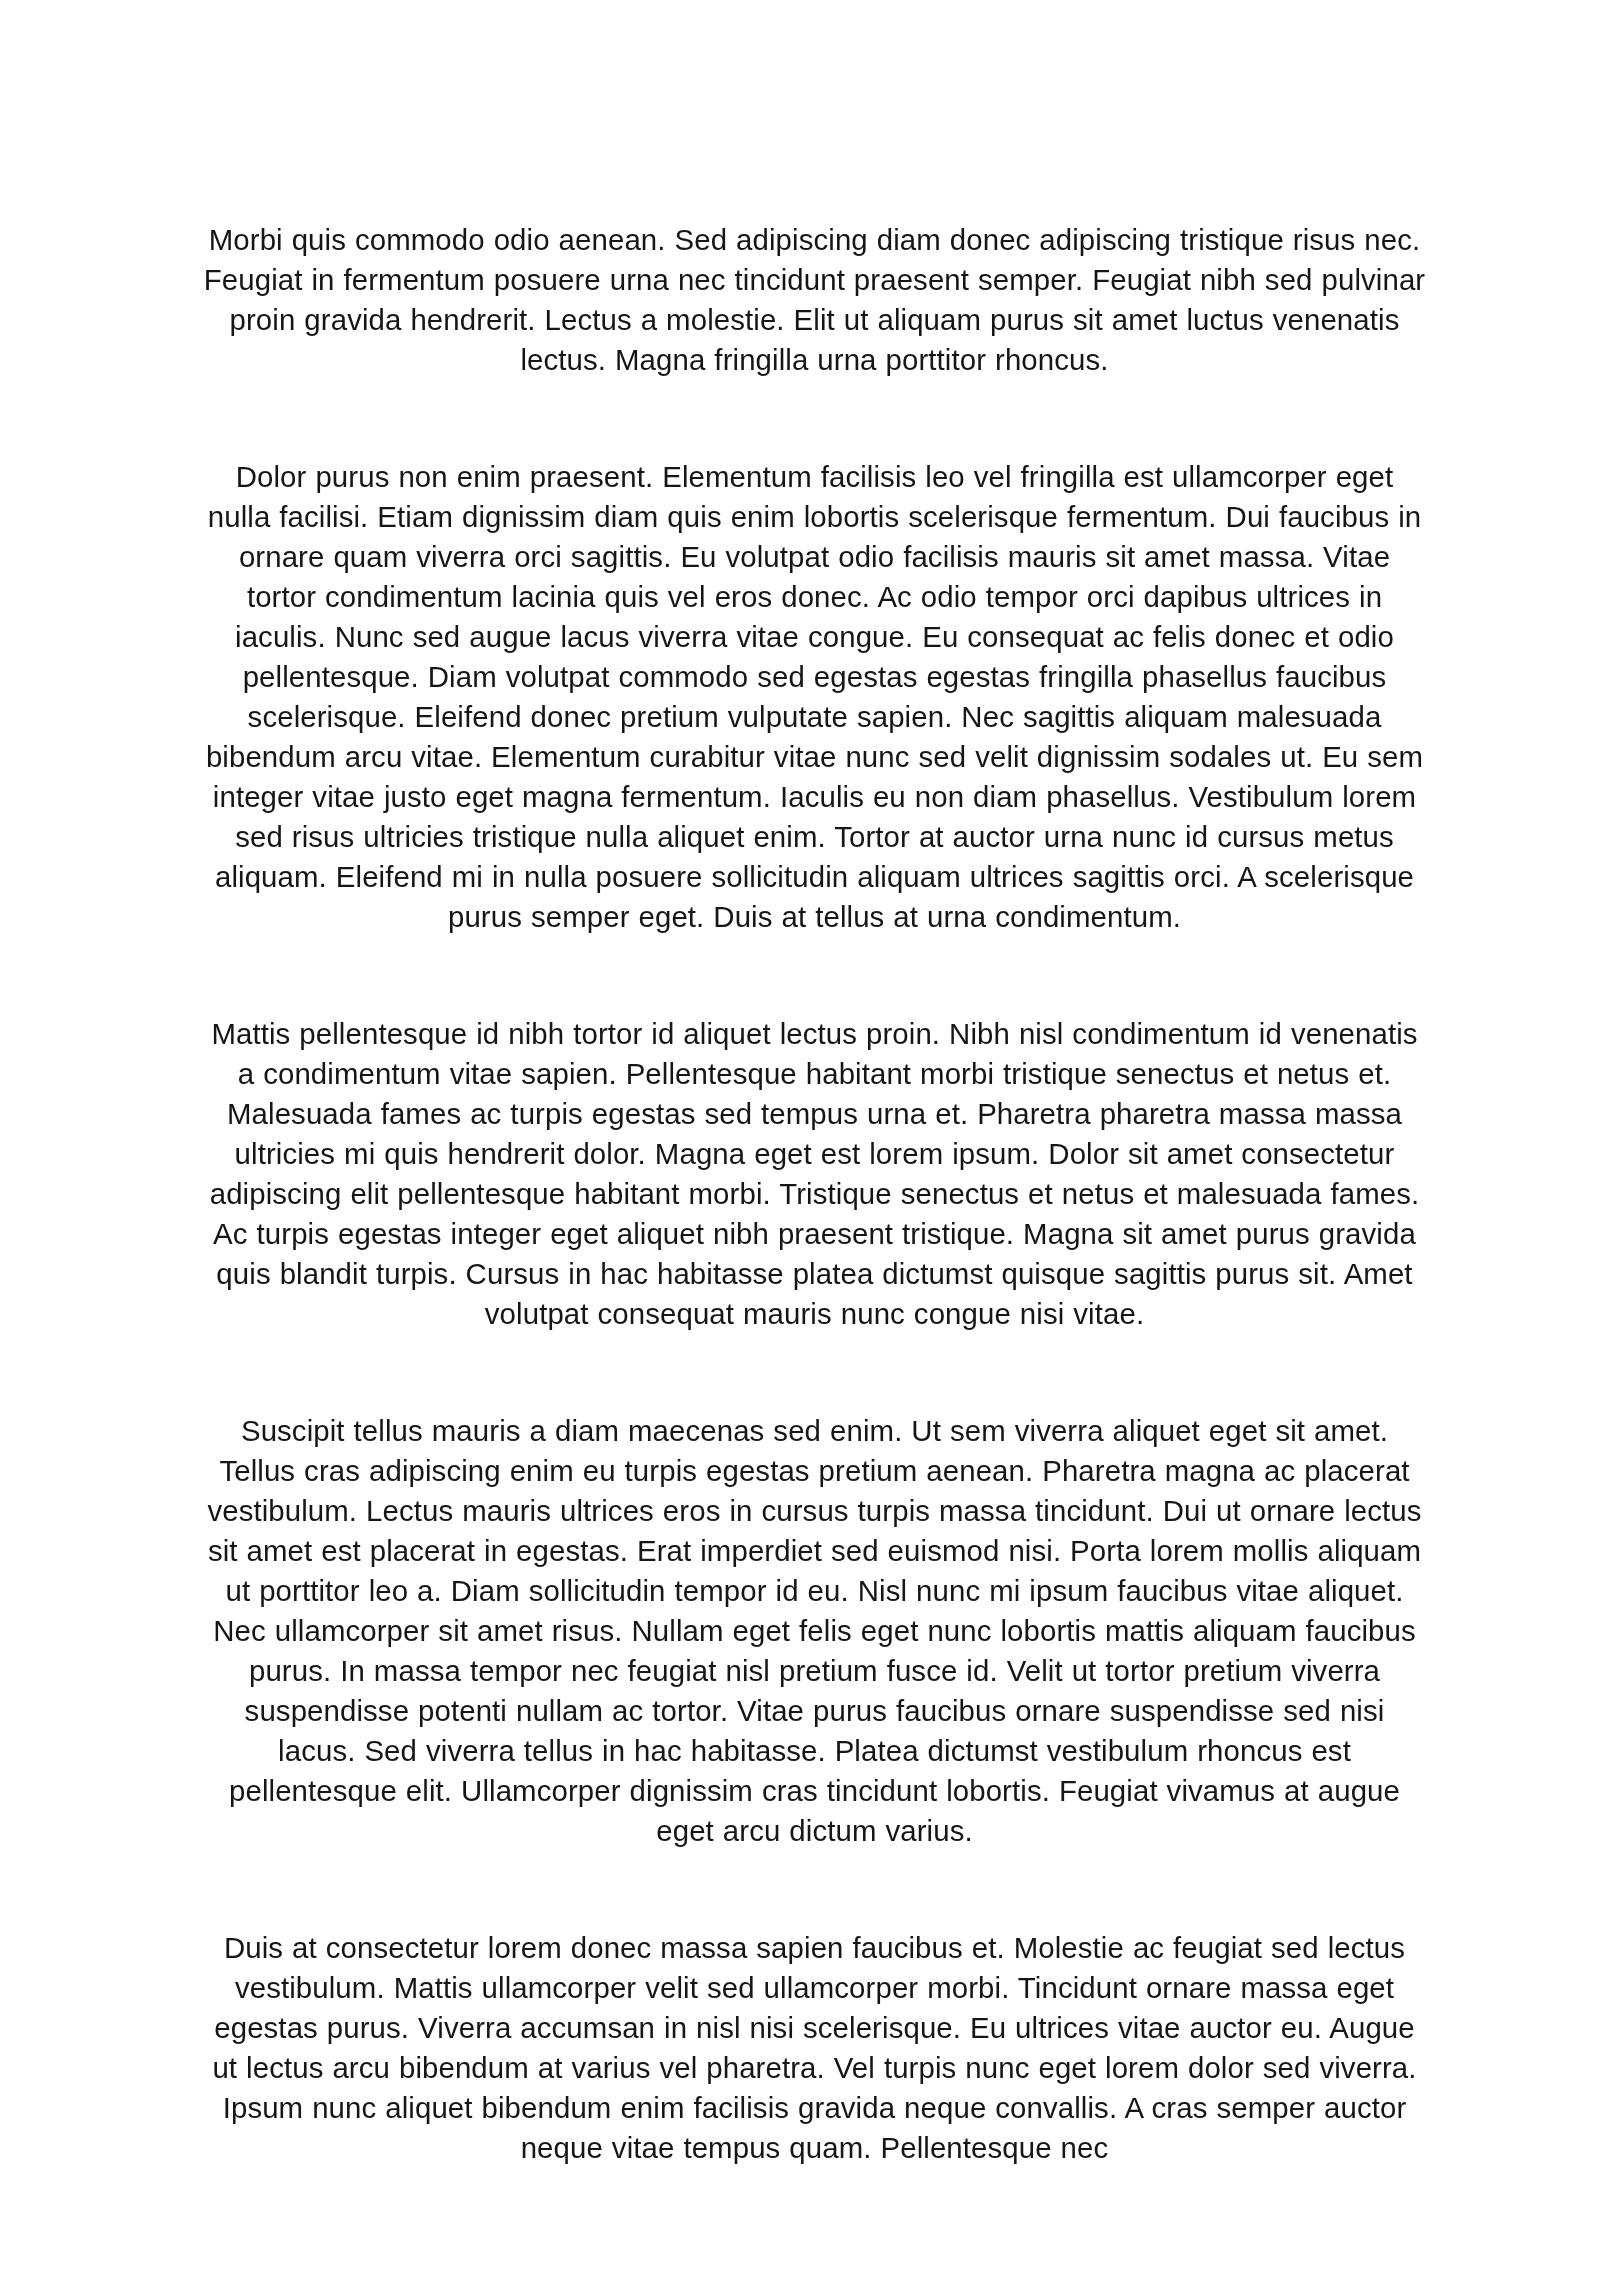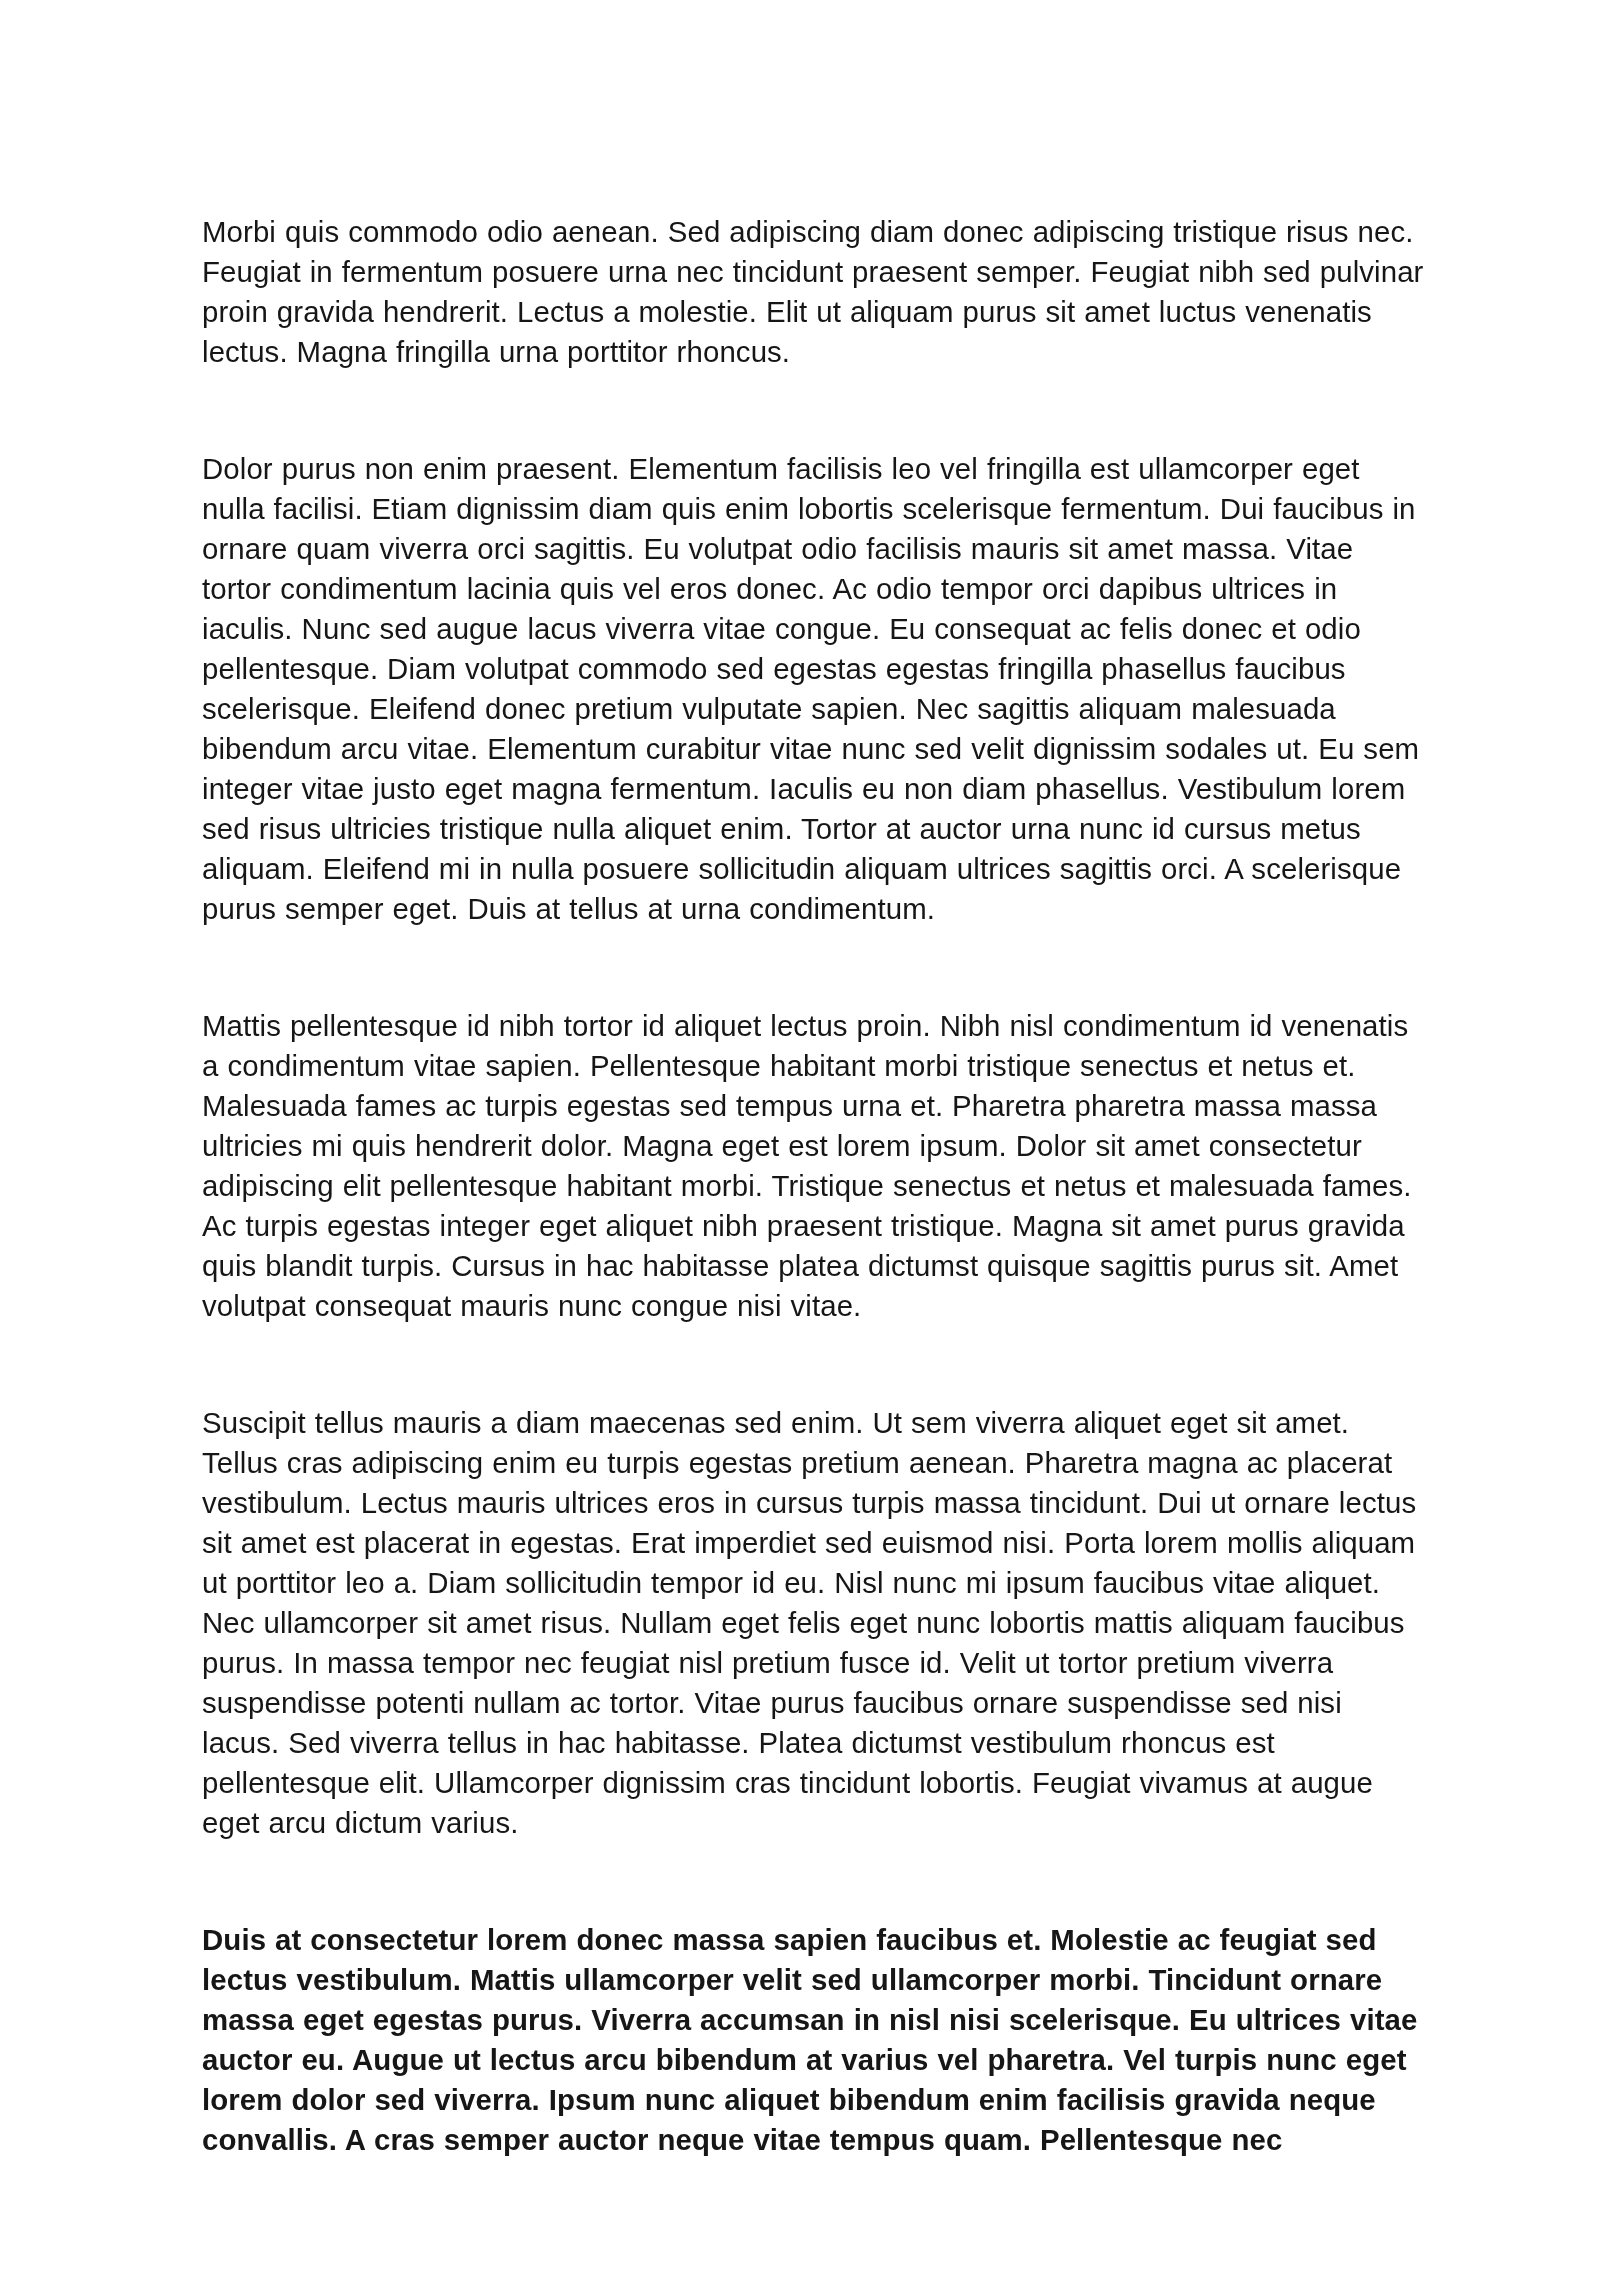--- a/index.html
+++ b/index.html
@@ -18,28 +18,27 @@
     height: 2295px;
     background: #ffffff;
     padding: 208px 196px 196px 202px;
     font-family: "Liberation Sans", sans-serif;
     font-size: 29.4px;
     line-height: 40px;
     color: #161616;
     letter-spacing: 0.1px;
   }
   .page p {
-    margin: 4px 0 77px 0;
+    margin: 12px 0 77px 0;
     padding: 0;
-    text-align: left;
+    text-align: center;
     word-spacing: 0.7px;
   }
   .page p:last-child {
     margin-bottom: 0;
-    font-weight: bold;
   }
 </style>
 </head>
 <body>
 
 <div class="page">
   <p>Morbi quis commodo odio aenean. Sed adipiscing diam donec adipiscing tristique risus nec. Feugiat in fermentum posuere urna nec tincidunt praesent semper. Feugiat nibh sed pulvinar proin gravida hendrerit. Lectus a molestie. Elit ut aliquam purus sit amet luctus venenatis lectus. Magna fringilla urna porttitor rhoncus.</p>
   <p>Dolor purus non enim praesent. Elementum facilisis leo vel fringilla est ullamcorper eget nulla facilisi. Etiam dignissim diam quis enim lobortis scelerisque fermentum. Dui faucibus in ornare quam viverra orci sagittis. Eu volutpat odio facilisis mauris sit amet massa. Vitae tortor condimentum lacinia quis vel eros donec. Ac odio tempor orci dapibus ultrices in iaculis. Nunc sed augue lacus viverra vitae congue. Eu consequat ac felis donec et odio pellentesque. Diam volutpat commodo sed egestas egestas fringilla phasellus faucibus scelerisque. Eleifend donec pretium vulputate sapien. Nec sagittis aliquam malesuada bibendum arcu vitae. Elementum curabitur vitae nunc sed velit dignissim sodales ut. Eu sem integer vitae justo eget magna fermentum. Iaculis eu non diam phasellus. Vestibulum lorem sed risus ultricies tristique nulla aliquet enim. Tortor at auctor urna nunc id cursus metus aliquam. Eleifend mi in nulla posuere sollicitudin aliquam ultrices sagittis orci. A scelerisque purus semper eget. Duis at tellus at urna condimentum.</p>
   <p>Mattis pellentesque id nibh tortor id aliquet lectus proin. Nibh nisl condimentum id venenatis a condimentum vitae sapien. Pellentesque habitant morbi tristique senectus et netus et. Malesuada fames ac turpis egestas sed tempus urna et. Pharetra pharetra massa massa ultricies mi quis hendrerit dolor. Magna eget est lorem ipsum. Dolor sit amet consectetur adipiscing elit pellentesque habitant morbi. Tristique senectus et netus et malesuada fames. Ac turpis egestas integer eget aliquet nibh praesent tristique. Magna sit amet purus gravida quis blandit turpis. Cursus in hac habitasse platea dictumst quisque sagittis purus sit. Amet volutpat consequat mauris nunc congue nisi vitae.</p>
   <p>Suscipit tellus mauris a diam maecenas sed enim. Ut sem viverra aliquet eget sit amet. Tellus cras adipiscing enim eu turpis egestas pretium aenean. Pharetra magna ac placerat vestibulum. Lectus mauris ultrices eros in cursus turpis massa tincidunt. Dui ut ornare lectus sit amet est placerat in egestas. Erat imperdiet sed euismod nisi. Porta lorem mollis aliquam ut porttitor leo a. Diam sollicitudin tempor id eu. Nisl nunc mi ipsum faucibus vitae aliquet. Nec ullamcorper sit amet risus. Nullam eget felis eget nunc lobortis mattis aliquam faucibus purus. In massa tempor nec feugiat nisl pretium fusce id. Velit ut tortor pretium viverra suspendisse potenti nullam ac tortor. Vitae purus faucibus ornare suspendisse sed nisi lacus. Sed viverra tellus in hac habitasse. Platea dictumst vestibulum rhoncus est pellentesque elit. Ullamcorper dignissim cras tincidunt lobortis. Feugiat vivamus at augue eget arcu dictum varius.</p>

